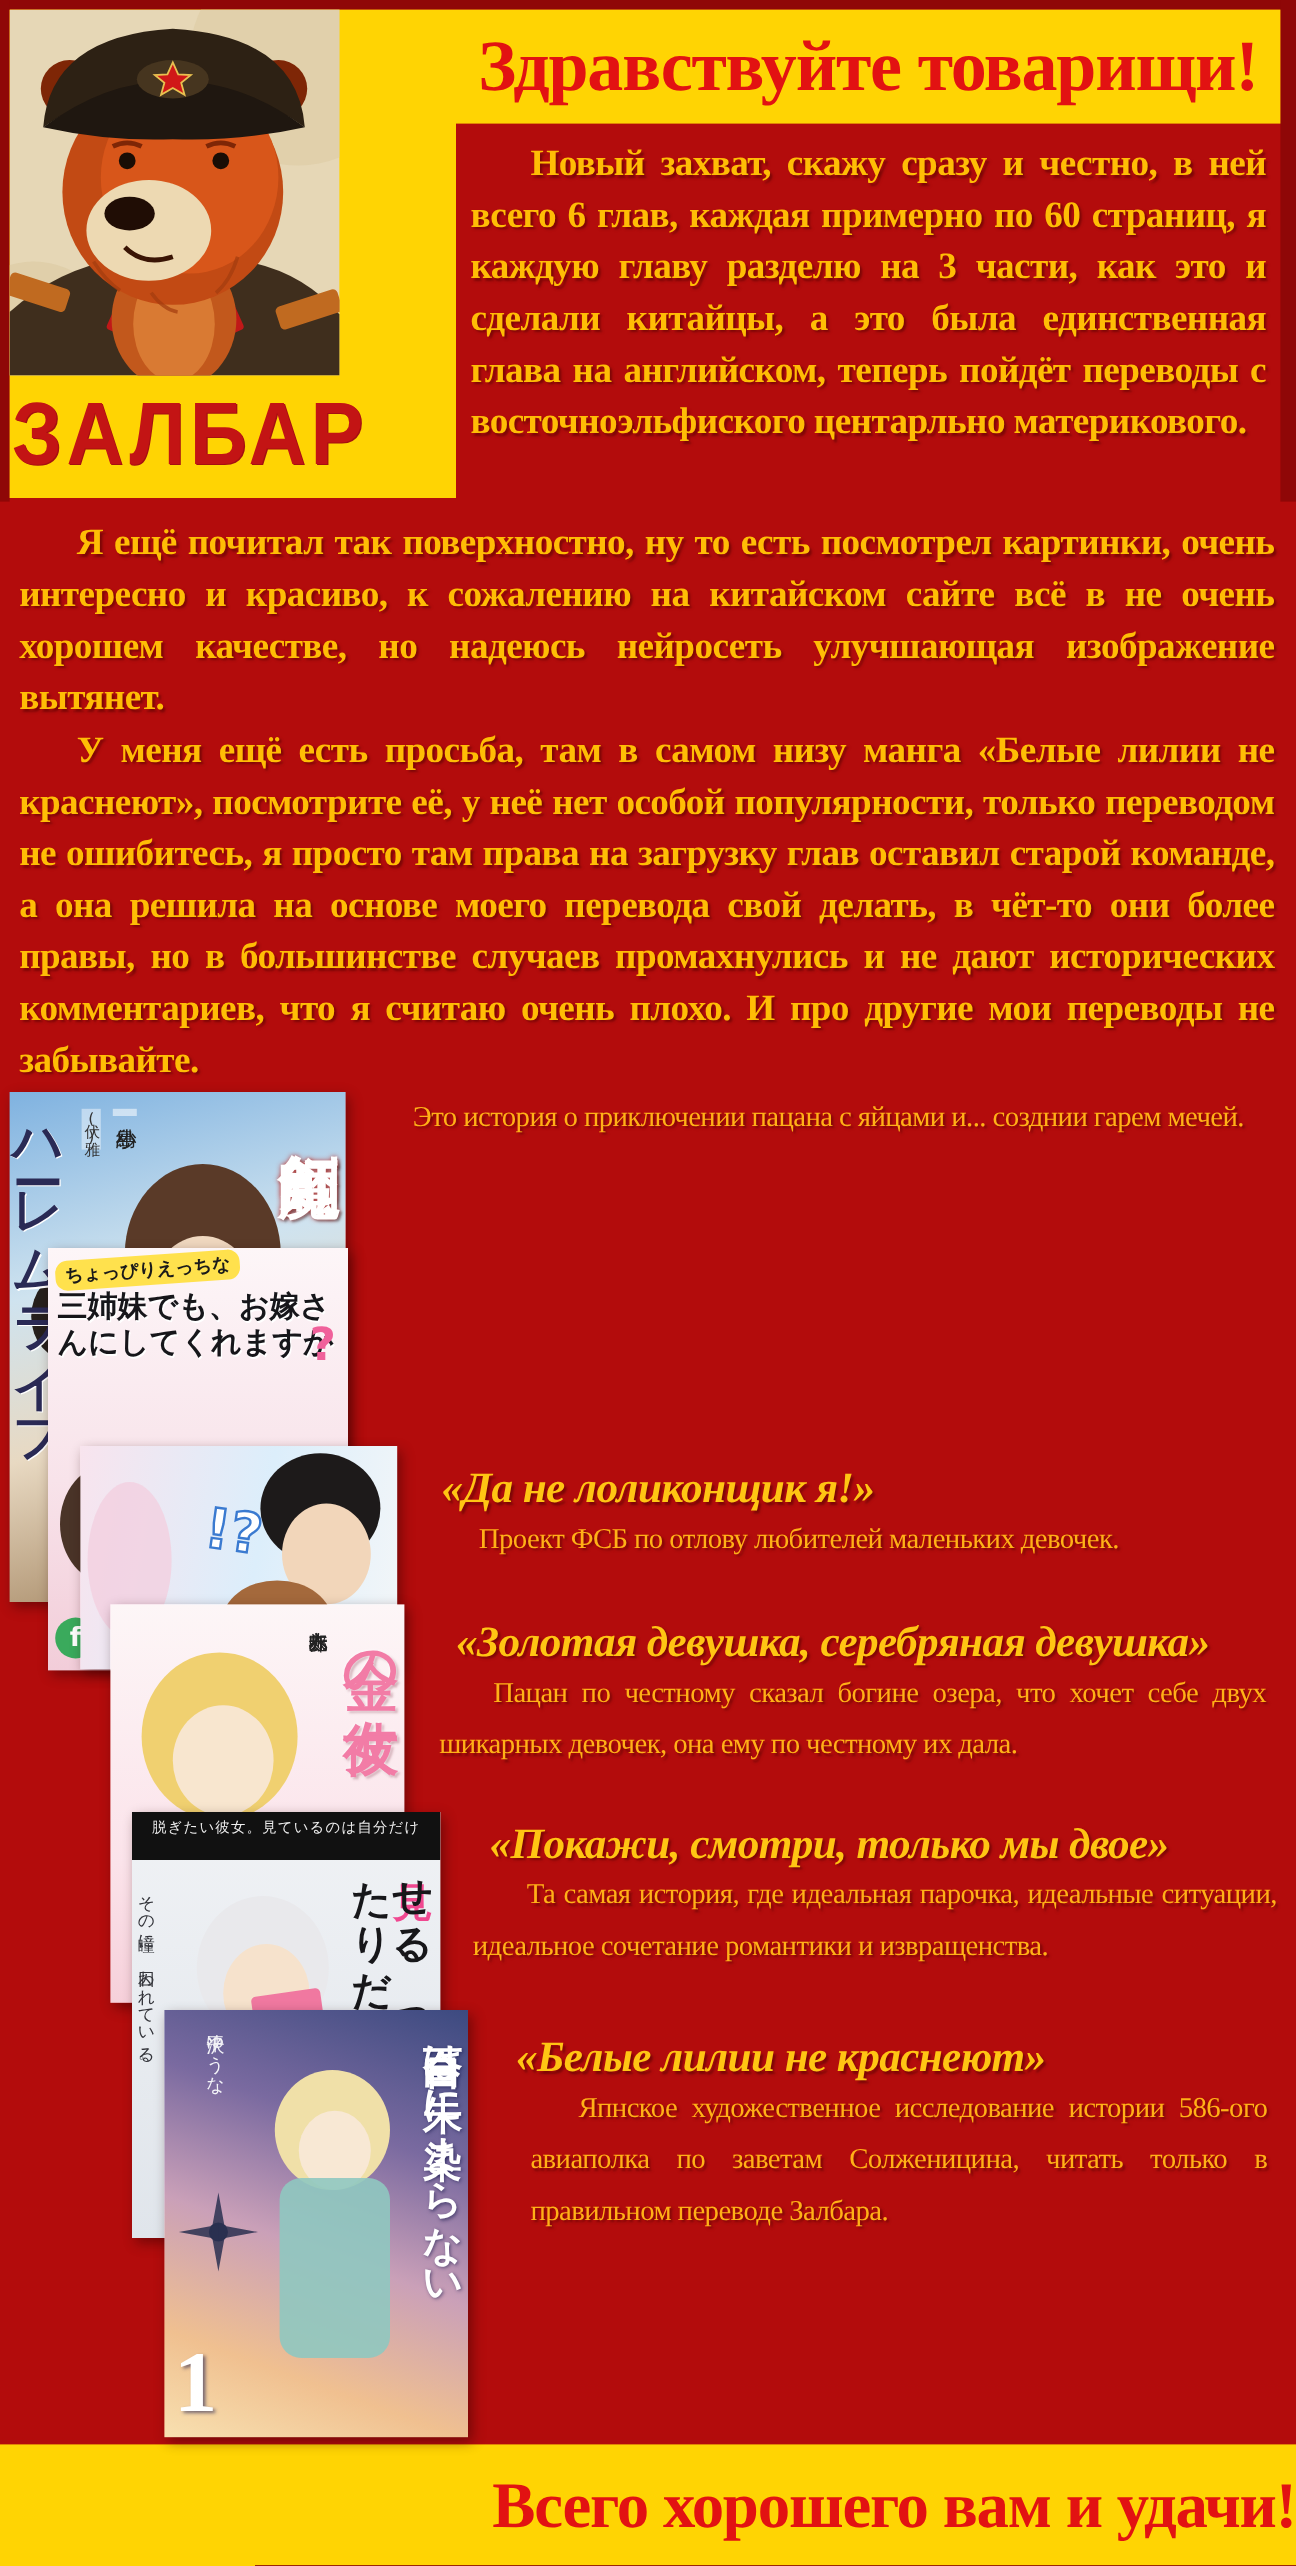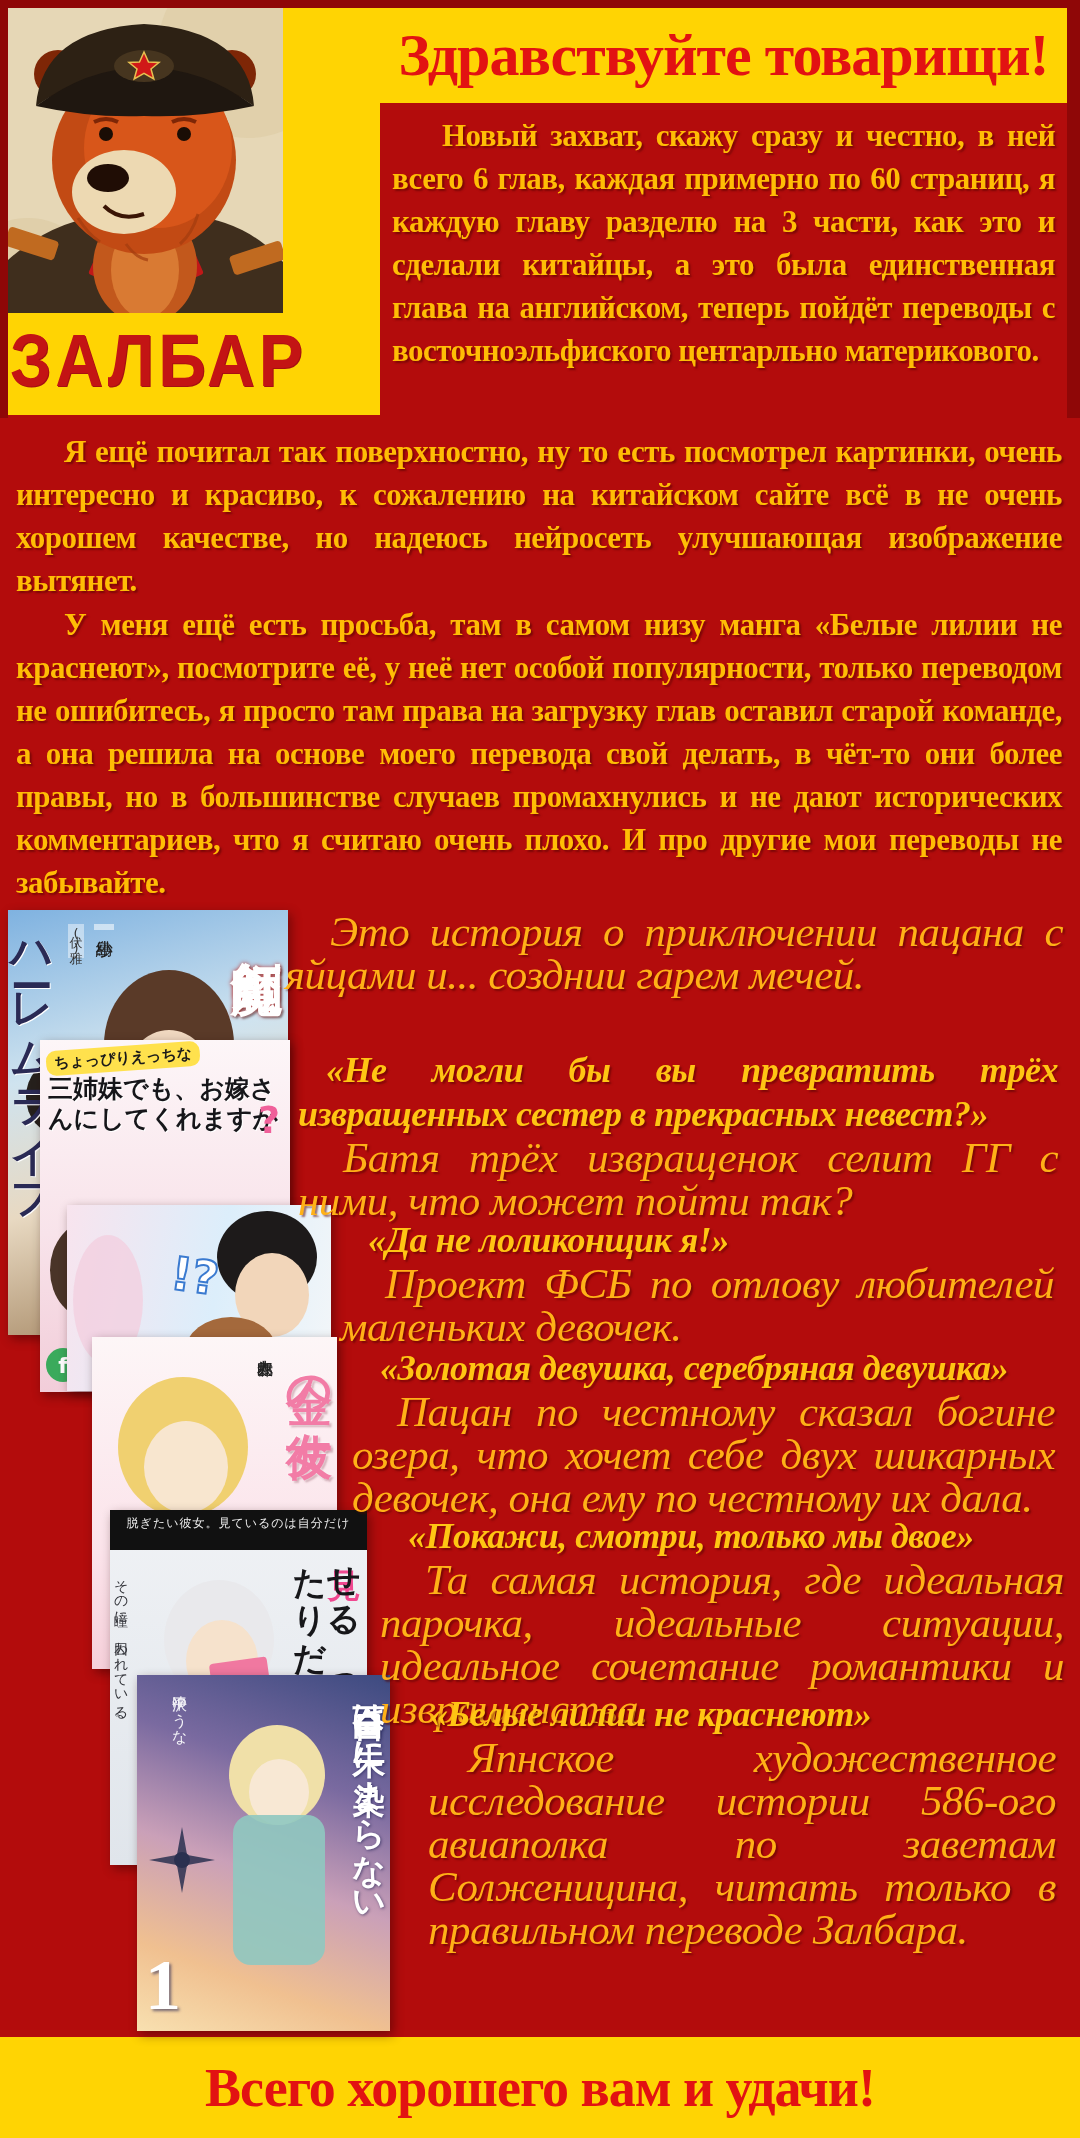--- a/index.html
+++ b/index.html
@@ -34,23 +34,23 @@
              text-shadow:2px 2px 2px rgba(80,0,0,.55);}
   .p1{left:392px;top:114px;width:663px;text-indent:50px;}
   .p2{left:16px;top:430px;width:1046px;text-indent:48px;}
   .p3{left:16px;top:603px;width:1046px;text-indent:48px;}
 
   
   .entry{z-index:3;}
   .m-title{font-style:italic;font-weight:bold;font-size:36px;line-height:44px;
            letter-spacing:-0.5px;color:#ffc513;text-align:justify;text-indent:28px;
            text-shadow:2px 2px 2px rgba(80,0,0,.55);}
-  .m-desc{font-style:italic;font-weight:normal;font-size:43px;line-height:43px;
+  .m-desc{font-weight:normal;font-size:24px;line-height:43px;
           letter-spacing:-0.5px;color:#ffb117;text-align:justify;text-indent:45px;
-          text-shadow:2px 2px 2px rgba(80,0,0,.55);}
+          text-shadow:2px 2px 2px rgba(80,0,0,.55);margin-left:14px;}
   .e1{left:285px;top:910px;width:778px;} .e1 .m-title{text-indent:20px;}
   .e2{left:298px;top:1048px;width:760px;}
   .e3{left:340px;top:1218px;width:714px;}
   .e4{left:352px;top:1346px;width:703px;}
   .e5{left:380px;top:1514px;width:684px;}
   .e6{left:428px;top:1692px;width:628px;} .e6 .m-title{text-indent:2px;} .e6 .m-desc{text-indent:40px;}
 
   
   .cover{z-index:2;box-shadow:3px 4px 10px rgba(40,0,0,.45);overflow:hidden;
          font-family:"DejaVu Sans",sans-serif;}
@@ -94,21 +94,21 @@
   .c6{left:137px;top:1675px;width:253px;height:356px;
       background:linear-gradient(200deg,#3c4a80 0%,#7a6aa0 30%,#caa0b8 55%,#f0c090 80%,#f8e0b0 100%);}
   .c6-title{position:absolute;right:4px;top:6px;font-size:33px;font-weight:bold;color:#fff;
             text-shadow:1px 1px 3px rgba(30,30,80,.6);}
   .c6-author{position:absolute;left:34px;top:10px;font-size:15px;color:#f4f4f8;}
   .c6-vol{position:absolute;left:8px;bottom:4px;font-size:72px;font-weight:bold;color:#fff;
           font-family:"Liberation Serif",serif;text-shadow:2px 2px 3px rgba(30,30,80,.6);}
   .prop{position:absolute;left:10px;top:150px;width:70px;height:70px;}
 
   .footer{left:0;top:2037px;width:1080px;height:101px;background:#ffd403;
-          display:flex;align-items:center;justify-content:center;}
+          display:flex;align-items:center;justify-content:flex-end;}
   .footer-text{font-weight:bold;font-size:54px;color:#e21212;letter-spacing:-1px;}
 </style>
 </head>
 <body>
 
 <div class="page">
 
   <div class="abs strip strip-top"></div>
   <div class="abs strip strip-left"></div>
   <div class="abs strip strip-right"></div>
@@ -225,24 +225,20 @@
     </svg>
     <div class="blob" style="left:92px;top:50px;width:96px;height:100px;background:#f0e0a8;"></div>
     <div class="blob" style="left:112px;top:84px;width:60px;height:66px;background:#f8e8d4;"></div>
     <div style="position:absolute;left:96px;top:140px;width:92px;height:150px;background:#8fc8c0;border-radius:18px;opacity:.9;"></div>
     <span class="c6-vol">1</span>
   </div>
 
   <div class="abs entry e1">
     <div class="m-desc">Это история о приключении пацана с яйцами и... созднии гарем мечей.</div>
   </div>
-  <div class="abs entry e2">
-    <div class="m-title">«Не могли бы вы превратить трёх извращенных сестер в прекрасных невест?»</div>
-    <div class="m-desc">Батя трёх извращенок селит ГГ с ними, что может пойти так?</div>
-  </div>
   <div class="abs entry e3">
     <div class="m-title">«Да не лоликонщик я!»</div>
     <div class="m-desc">Проект ФСБ по отлову любителей маленьких девочек.</div>
   </div>
   <div class="abs entry e4">
     <div class="m-title">«Золотая девушка, серебряная девушка»</div>
     <div class="m-desc">Пацан по честному сказал богине озера, что хочет себе двух шикарных девочек, она ему по честному их дала.</div>
   </div>
   <div class="abs entry e5">
     <div class="m-title">«Покажи, смотри, только мы двое»</div>

